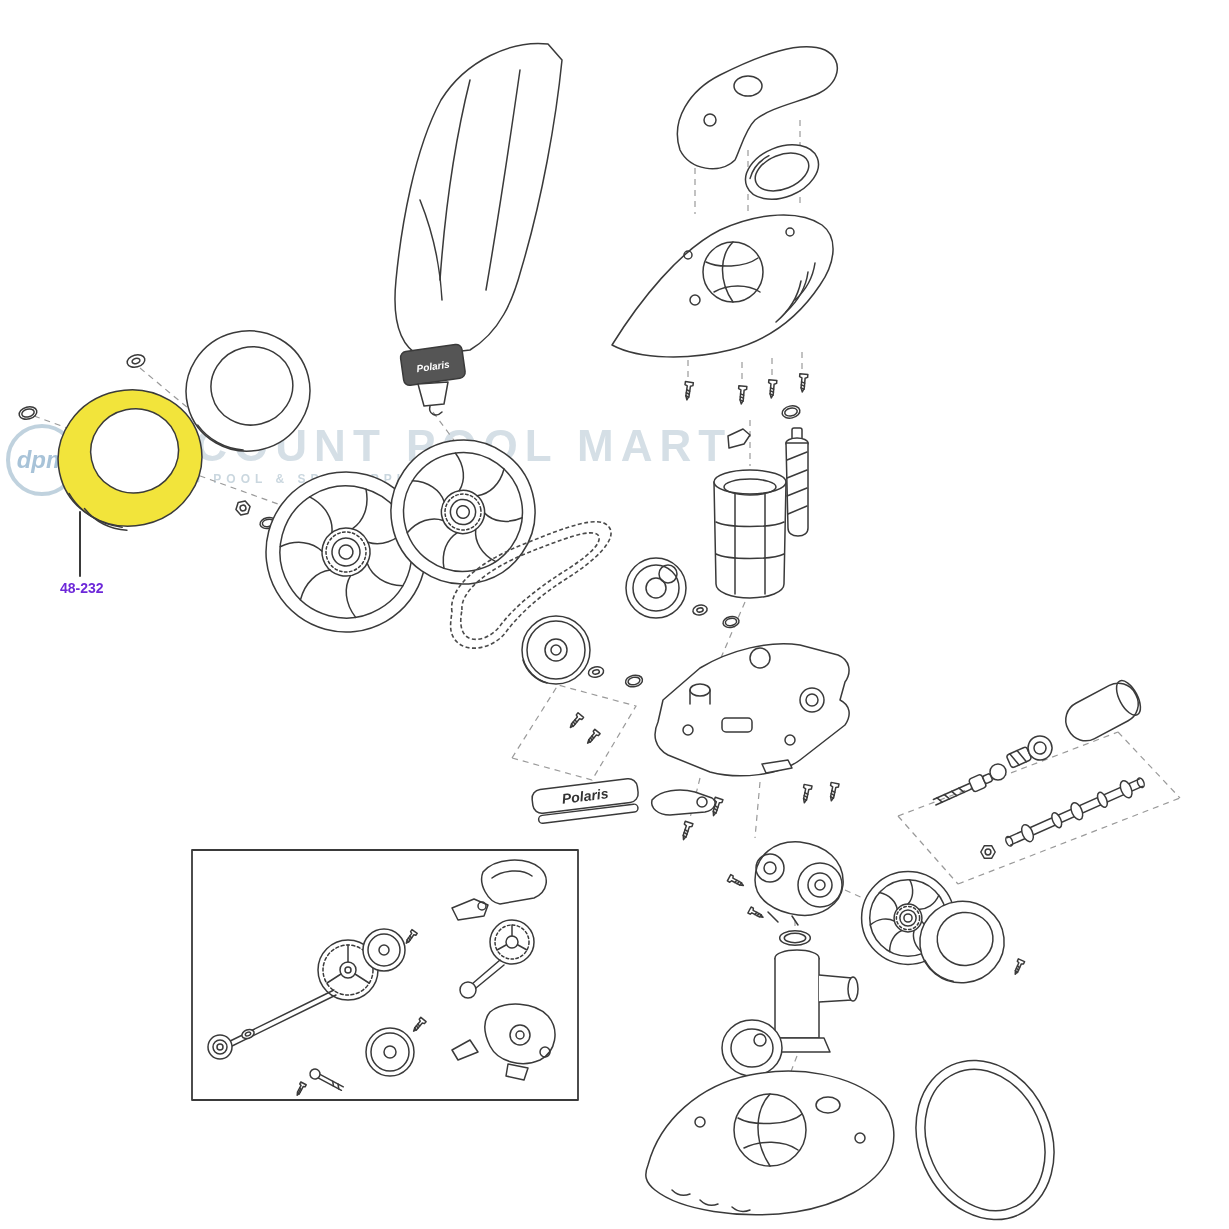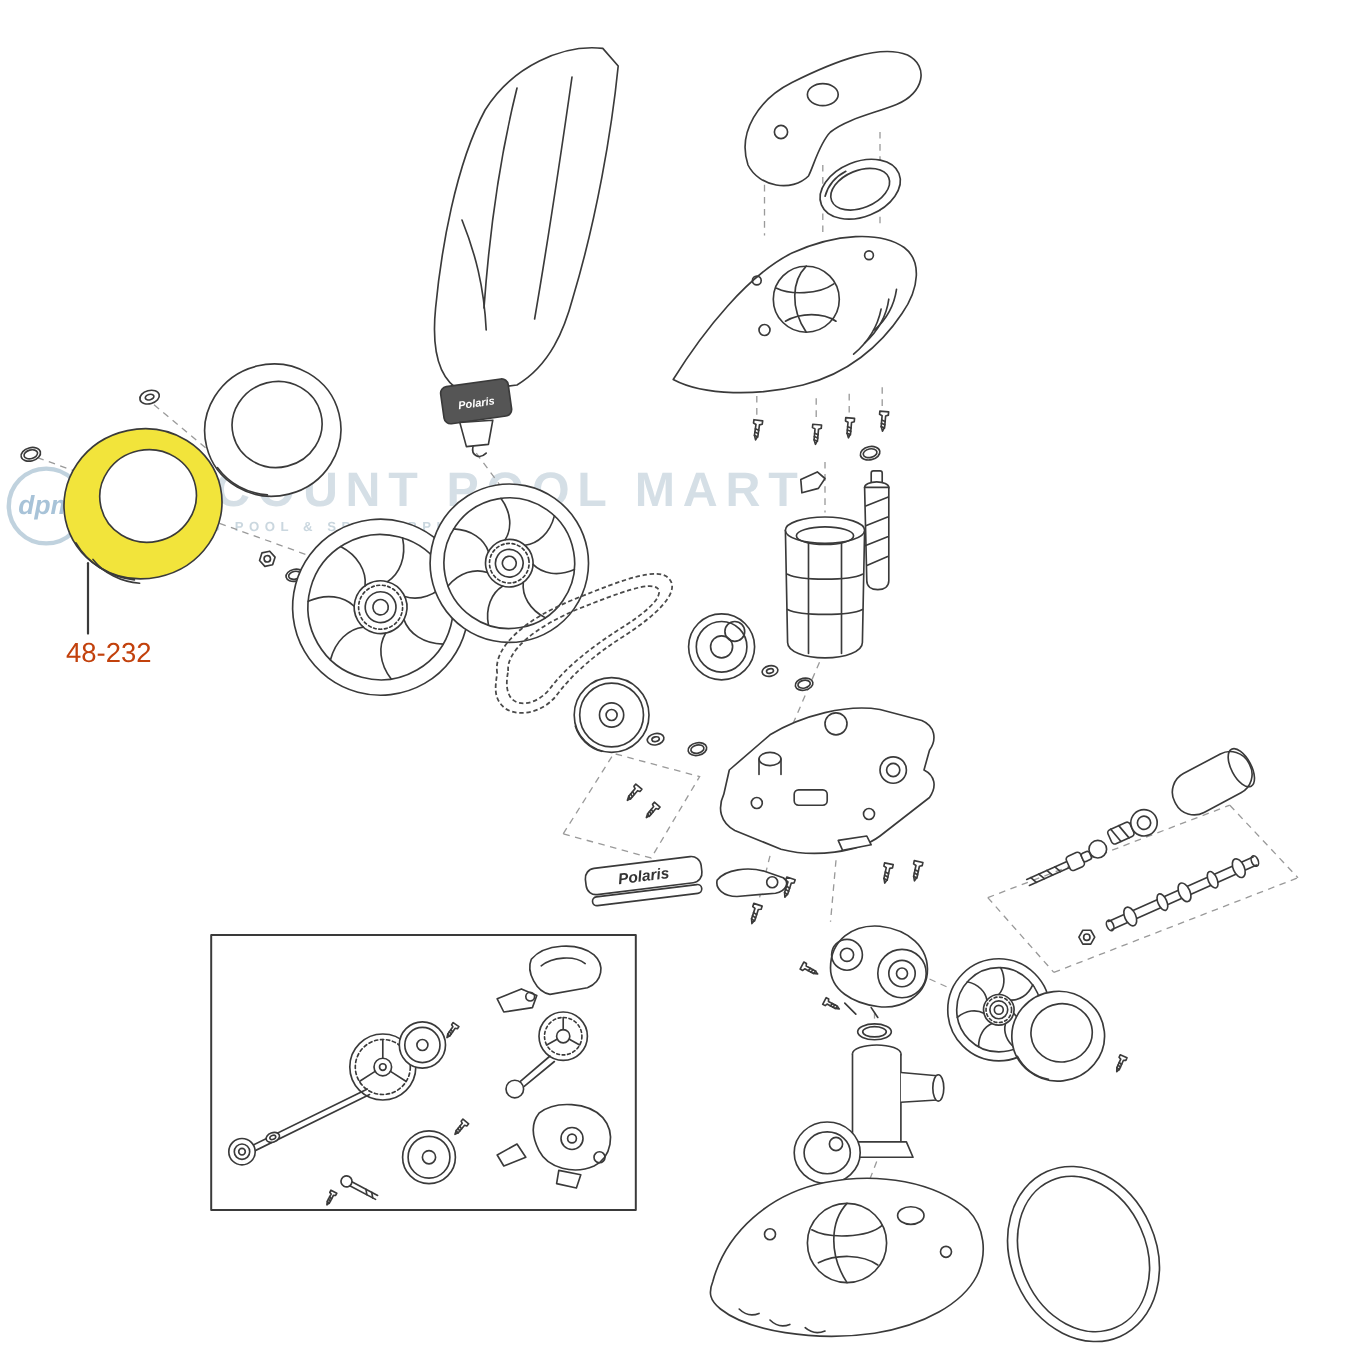--- a/index.html
+++ b/index.html
@@ -11,21 +11,21 @@
            display:flex;align-items:center;justify-content:center;font-weight:bold;font-style:italic;
            font-size:24px;color:rgba(110,155,190,.6);}
   .wm-title{font-size:44px;font-weight:800;letter-spacing:7px;color:rgba(150,176,192,.40);white-space:nowrap;line-height:1;}
   .wm-subtitle{font-size:12px;font-weight:700;letter-spacing:5px;color:rgba(150,176,192,.5);margin-top:4px;white-space:nowrap;}
   
   svg{position:absolute;left:0;top:0;z-index:1;}
   .ln{fill:none;stroke:#3a3a3a;stroke-width:1.5;stroke-linejoin:round;stroke-linecap:round;vector-effect:non-scaling-stroke;}
   .lnw{fill:#ffffff;stroke:#3a3a3a;stroke-width:1.5;stroke-linejoin:round;vector-effect:non-scaling-stroke;}
   .dash{fill:none;stroke:#9a9a9a;stroke-width:1.2;stroke-dasharray:6 5;vector-effect:non-scaling-stroke;}
   .chain{fill:none;stroke:#4a4a4a;stroke-width:1.6;stroke-dasharray:4 2.5;vector-effect:non-scaling-stroke;}
-  .label-part{position:absolute;left:60px;top:580px;font-size:25px;font-weight:normal;color:#c2410c;z-index:2;}
+  .label-part{position:absolute;left:60px;top:580px;font-size:14px;font-weight:bold;color:#6d28d9;z-index:2;}
   svg text{font-family:"Liberation Sans", sans-serif;}
 </style>
 </head>
 <body>
 
 <div id="stage">
 
   <div class="watermark">
     <div class="wm-logo">
       <span>dpm</span>

